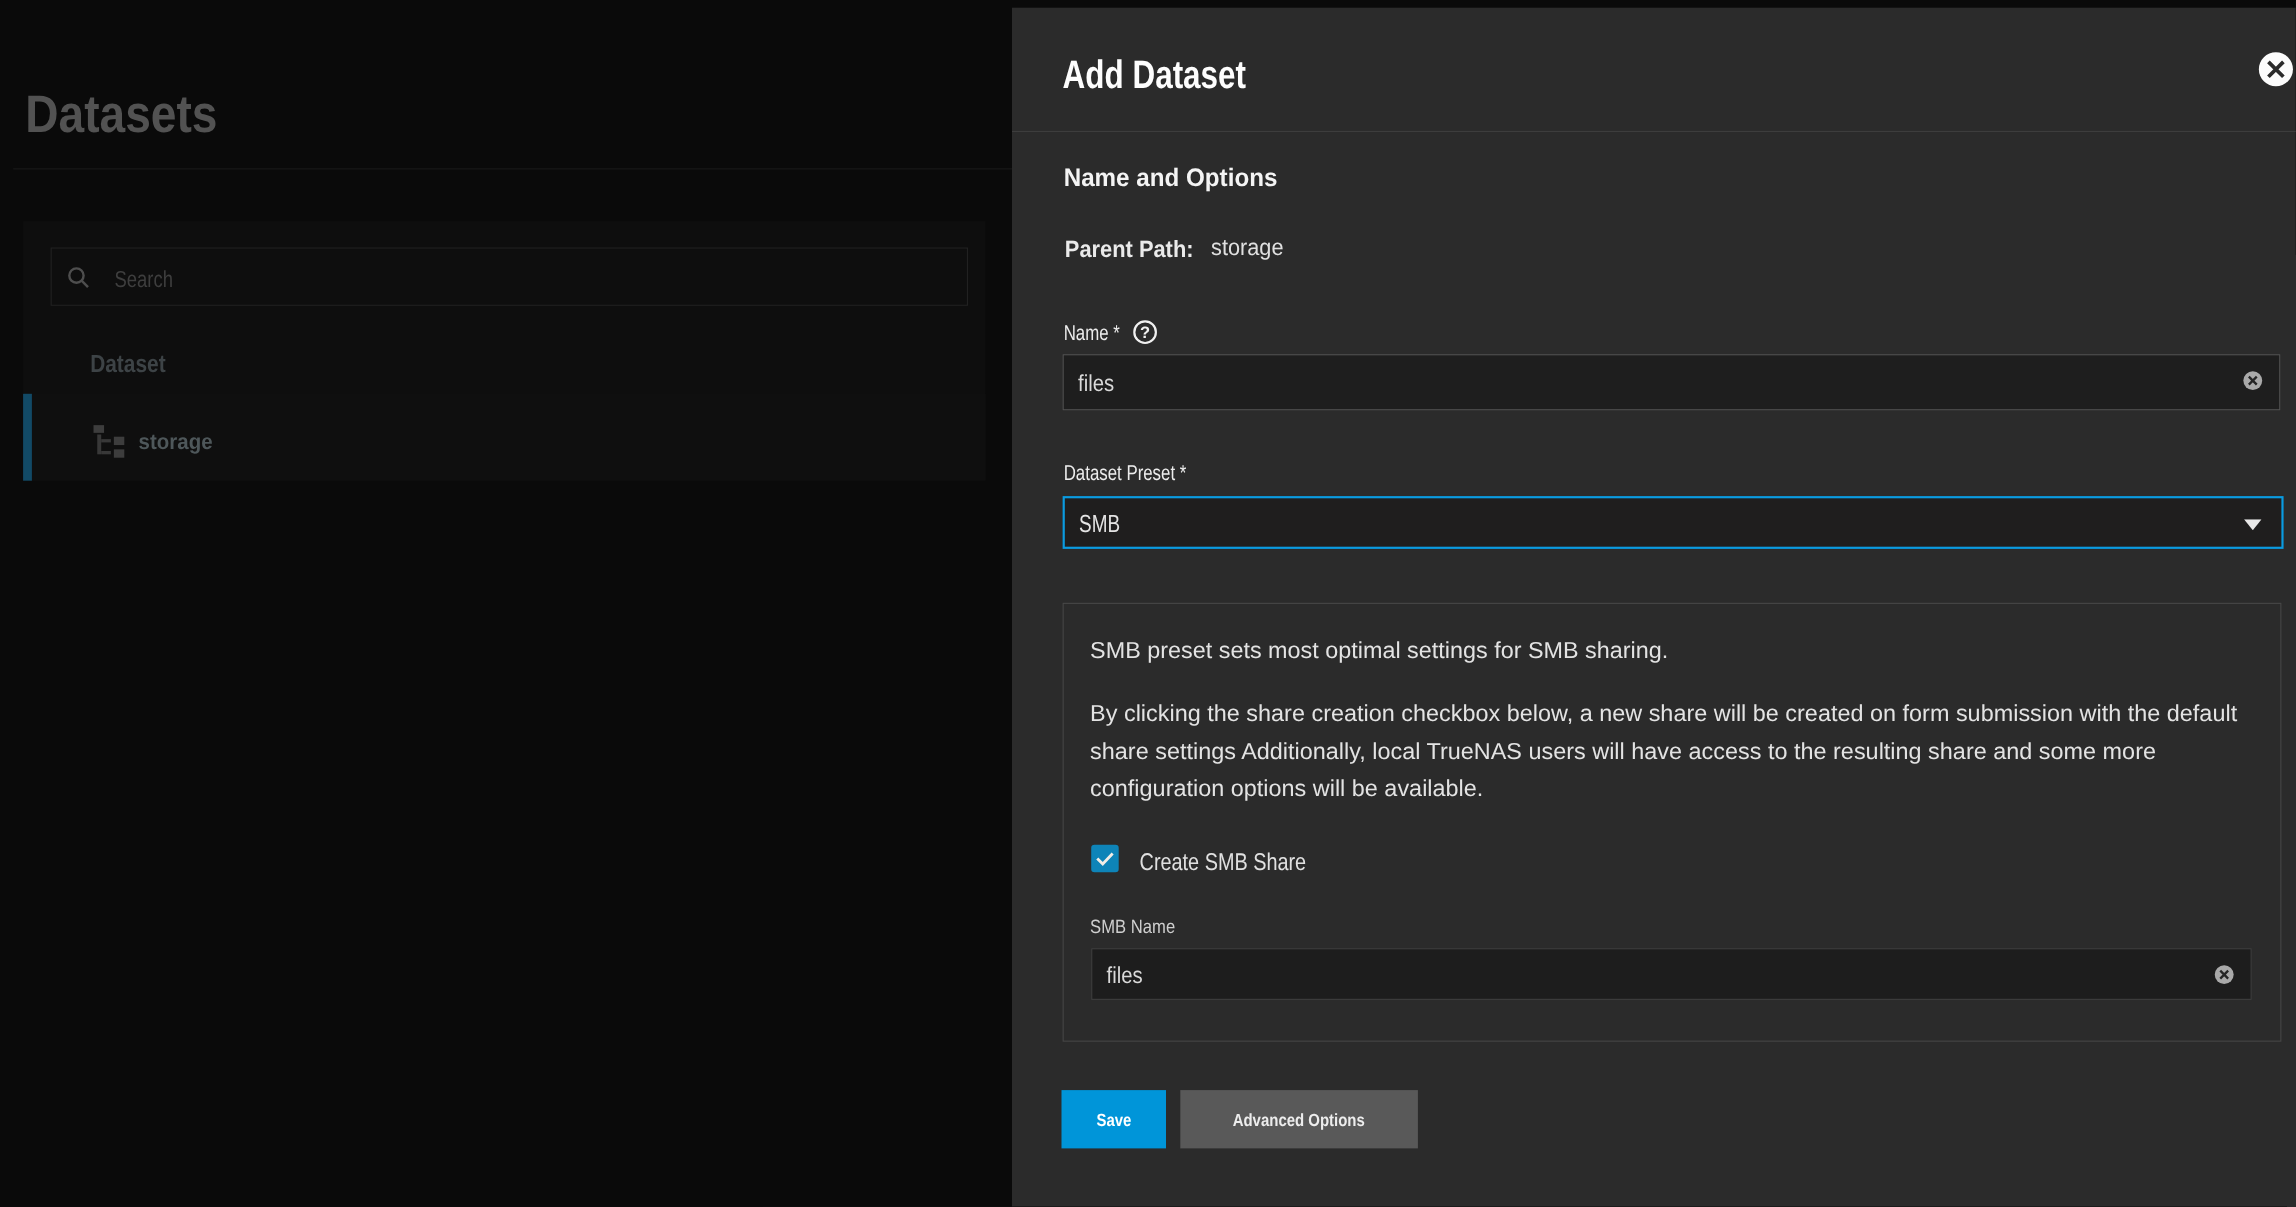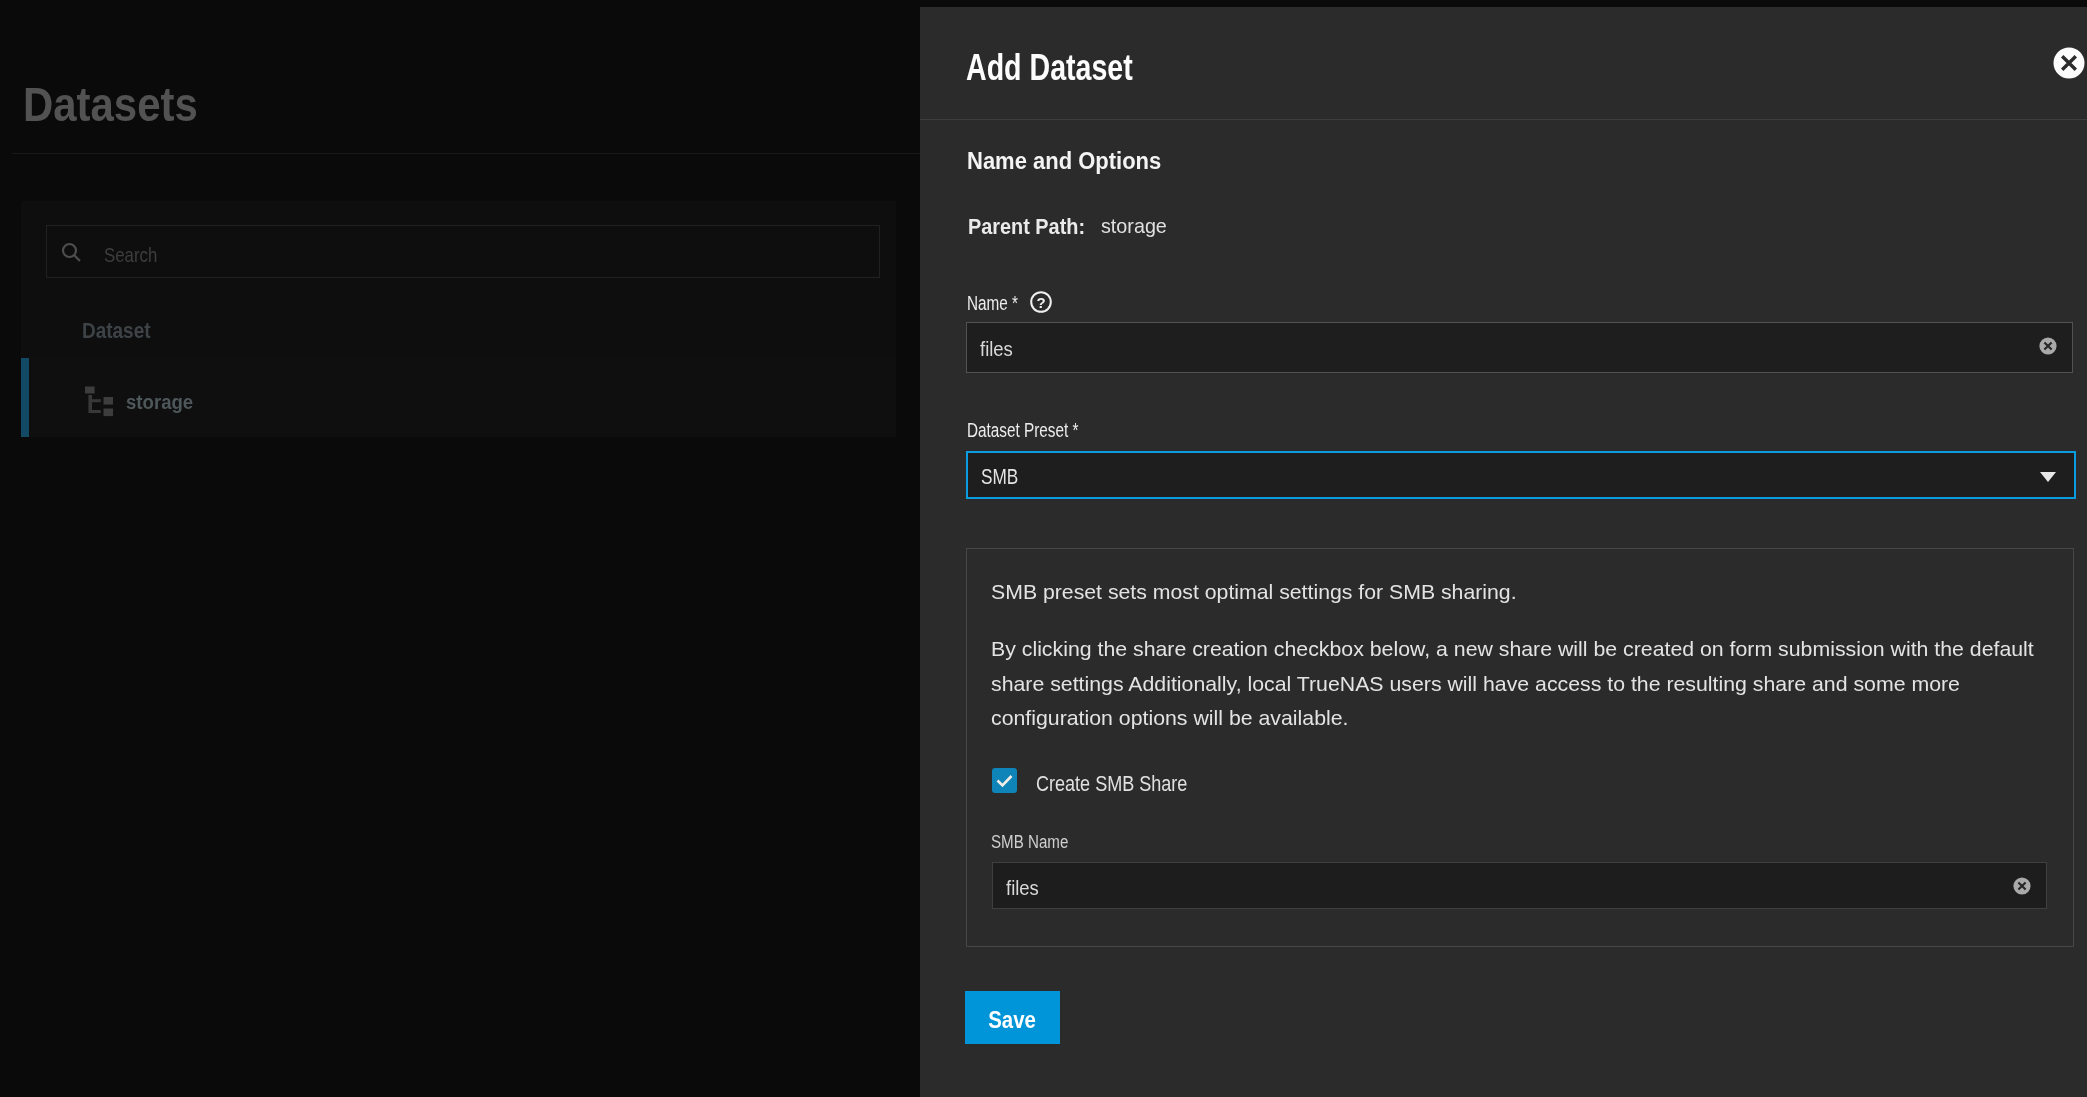--- a/index.html
+++ b/index.html
@@ -61,21 +61,21 @@
     border-radius:3px; }
   #checkbox-label { left:116px; top:766px; font-size:22px; line-height:1; color:#e0e0e0;
     transform:scaleX(0.82); }
   #smbname-label { left:71px; top:827px; font-size:17.5px; line-height:1; color:#cfcfcf;
     transform:scaleX(0.864); }
   #smbname-input { left:72px; top:855px; width:1055px; height:47px; background:#1d1d1d;
     border:1px solid #3f3f3f; }
   #smbname-value { left:86px; top:870px; font-size:21px; line-height:1; color:#d9d9d9;
     transform:scaleX(0.88); }
 
-  .btn { top:984px; height:53px; font-size:24px; font-weight:bold;
+  .btn { top:984px; height:53px; font-size:16px; font-weight:bold;
     display:flex; align-items:center; justify-content:center; }
   .btn span { display:inline-block; transform:scaleX(0.85); position:relative; top:2px; }
   #btn-save { left:45px; width:95px; background:#0095d9; color:#ffffff; }
   #btn-adv { left:153px; width:216px; background:#595959; color:#ededed; }
 </style>
 </head>
 <body>
 <div id="stage">
 
   <div class="abs sx" id="page-title">Datasets</div>
@@ -144,15 +144,18 @@
     <div class="abs" id="smbname-input"></div>
     <div class="abs sx" id="smbname-value">files</div>
     <svg class="abs" style="left:1093px; top:870px;" width="18" height="18" viewBox="0 0 18 18">
       <circle cx="9" cy="9" r="8.6" fill="#a9a9a9"></circle>
       <path d="M 5.4 5.4 L 12.6 12.6 M 12.6 5.4 L 5.4 12.6" stroke="#252525" stroke-width="2.1"></path>
     </svg>
 
     <div class="abs btn" id="btn-save">
         <span>Save</span>
       </div>
+    <div class="abs btn" id="btn-adv">
+        <span>Advanced Options</span>
+      </div>
   </div>
 
 </div>
 
 </body></html>

